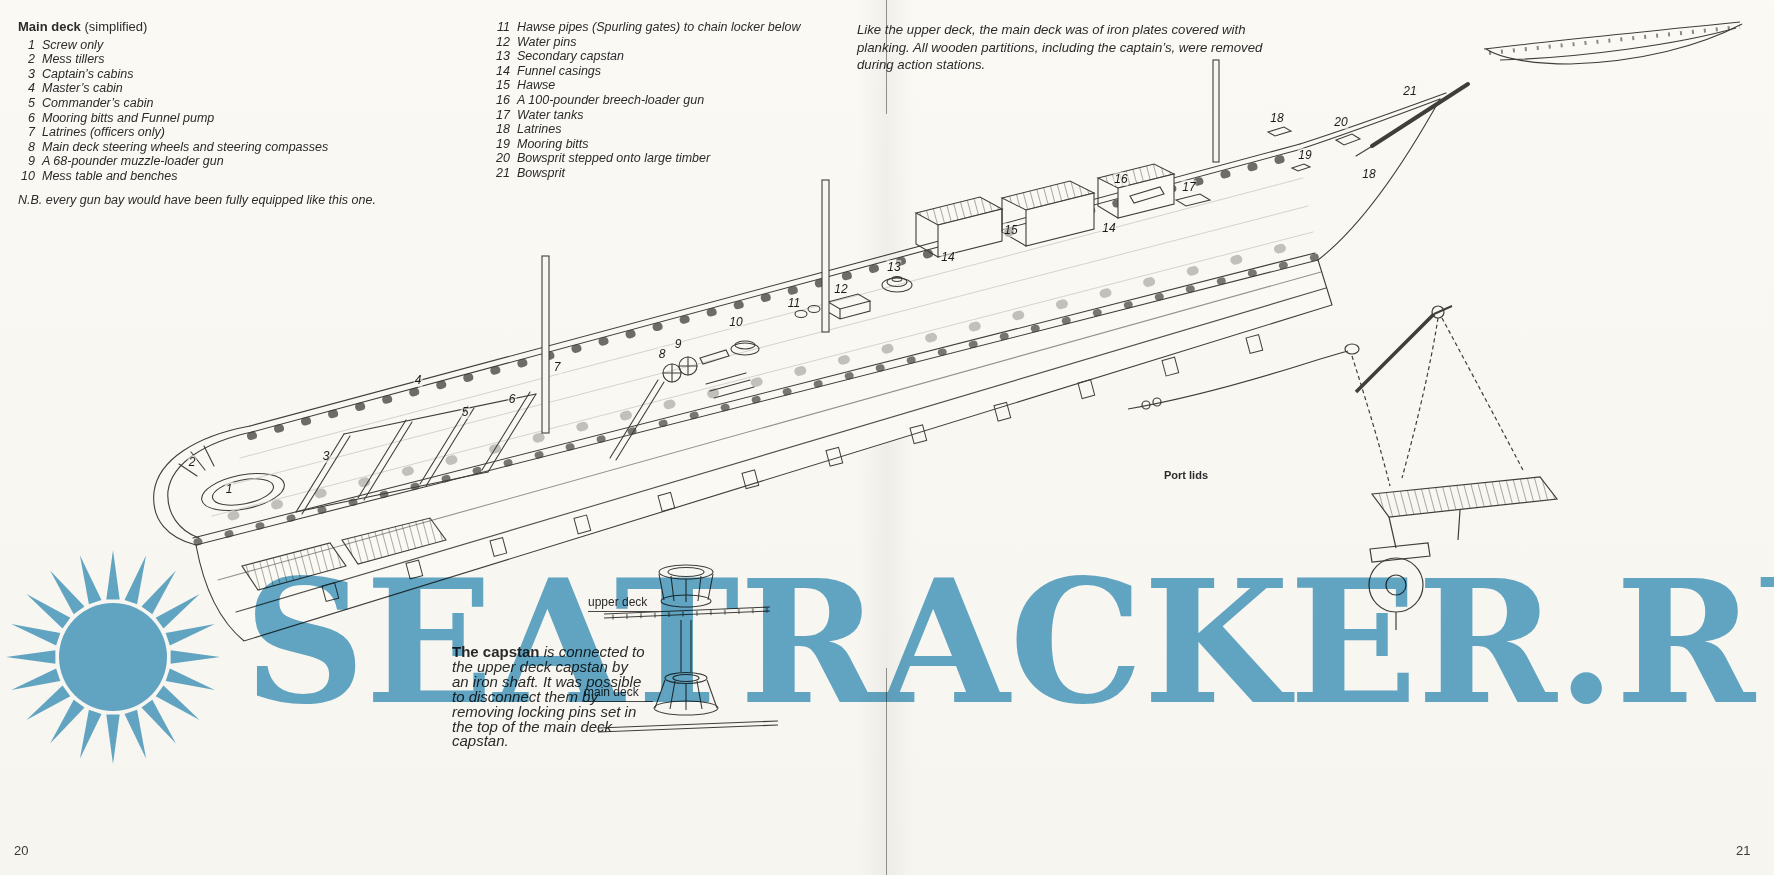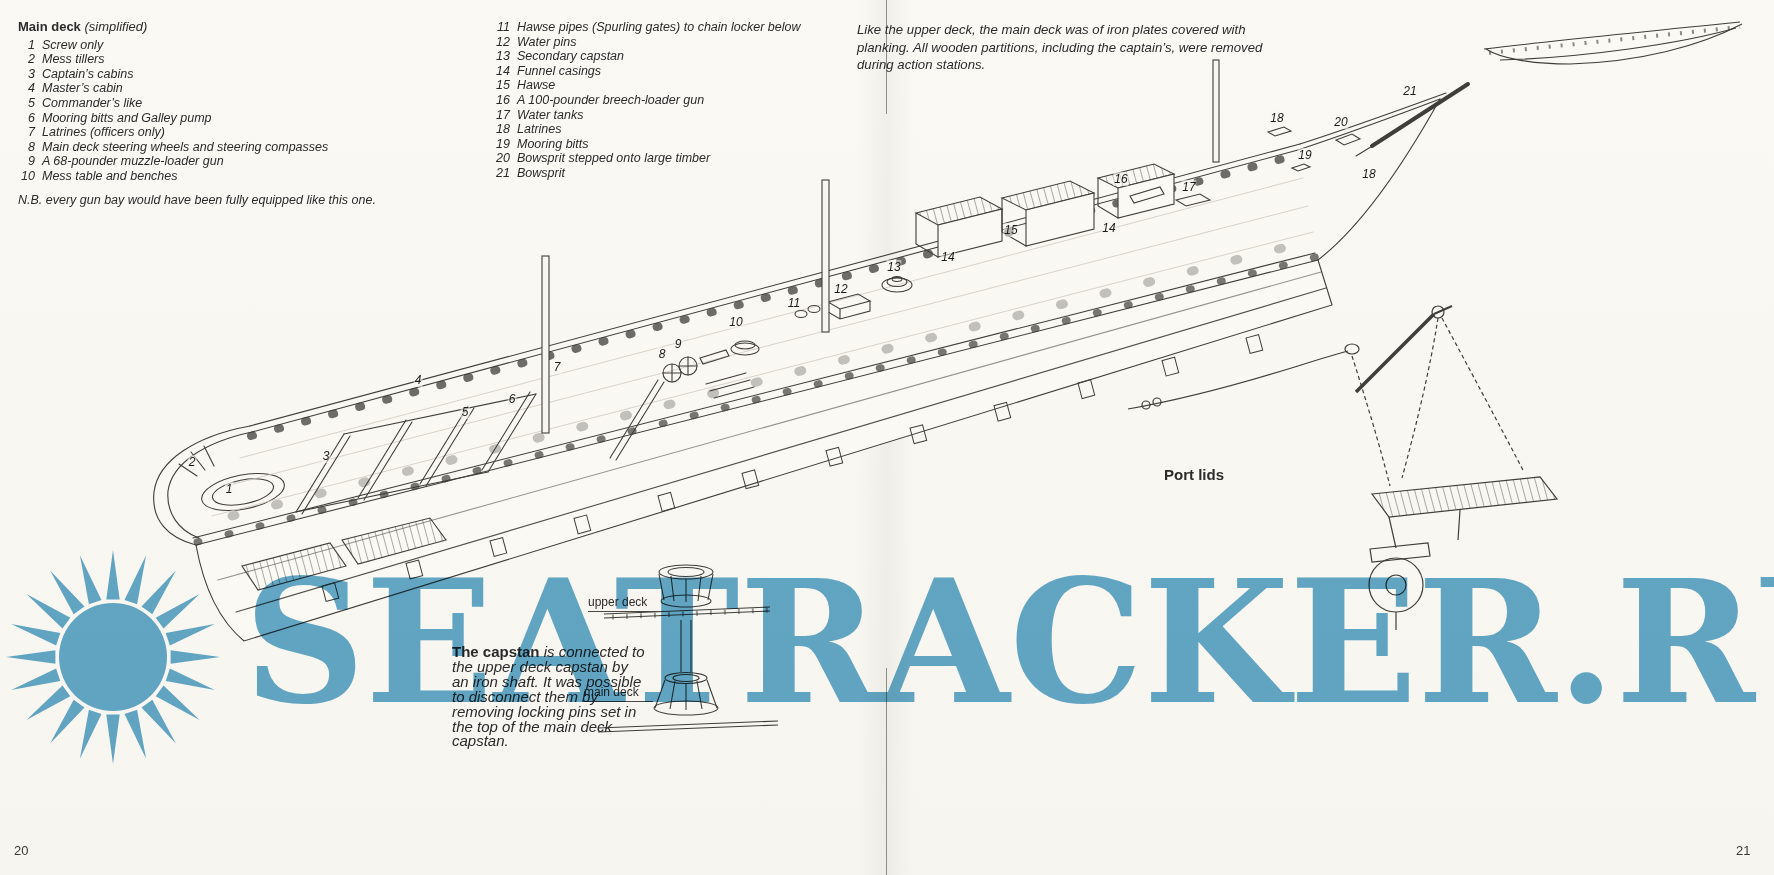--- a/index.html
+++ b/index.html
@@ -2,32 +2,32 @@
 <html><head>
 <meta charset="utf-8">
 <style>
   html,body{margin:0;padding:0}
   body{width:1774px;height:875px;overflow:hidden;background:#f8f6f1;
        font-family:"Liberation Sans",sans-serif;color:#2b2b2b}
   #spread{position:relative;width:1774px;height:875px;
           background:linear-gradient(180deg,#faf9f4 0%,#f7f5ef 100%);overflow:hidden}
   .abs{position:absolute}
   .b{font-weight:bold}
-  .it{font-style:italic}
+  .it{}
 
   .legend{font-size:12.5px;font-style:italic;line-height:14.6px}
   .legend .hdr{font-style:normal;font-size:13px;margin-bottom:3px}
   .leg-row{display:flex}
   .leg-num{flex:0 0 17px;text-align:right;margin-right:7px}
   .legend-mid .leg-num{flex:0 0 22px}
   .note{margin-top:9px;width:402px}
 
   .intro{font-size:13.2px;font-style:italic;line-height:17.6px}
 
-  .portlids{font-size:15px;line-height:16.6px;width:206px}
+  .portlids{font-size:11px;line-height:16.6px;width:206px}
   .portlids .ttl{font-weight:bold;margin-bottom:1px}
   .portlids .bdy{font-style:italic}
 
   .cap{font-size:15px;line-height:14.9px;font-style:italic}
   .cap b{font-style:normal}
 
   .decklabel{font-size:12px;padding:0 14px 2px 0;border-bottom:1px solid #4a4a46;
              background:rgba(248,246,241,.4)}
 
   .pgnum{font-size:13px;color:#3a3a38}
@@ -262,25 +262,25 @@
         <div class="leg-row">
           <span class="leg-num">3</span>
           <span class="leg-label">Captain’s cabins</span>
         </div>
         <div class="leg-row">
           <span class="leg-num">4</span>
           <span class="leg-label">Master’s cabin</span>
         </div>
         <div class="leg-row">
           <span class="leg-num">5</span>
-          <span class="leg-label">Commander’s like</span>
+          <span class="leg-label">Commander’s cabin</span>
         </div>
         <div class="leg-row">
           <span class="leg-num">6</span>
-          <span class="leg-label">Mooring bitts and Galley pump</span>
+          <span class="leg-label">Mooring bitts and Funnel pump</span>
         </div>
         <div class="leg-row">
           <span class="leg-num">7</span>
           <span class="leg-label">Latrines (officers only)</span>
         </div>
         <div class="leg-row">
           <span class="leg-num">8</span>
           <span class="leg-label">Main deck steering wheels and steering compasses</span>
         </div>
         <div class="leg-row">

